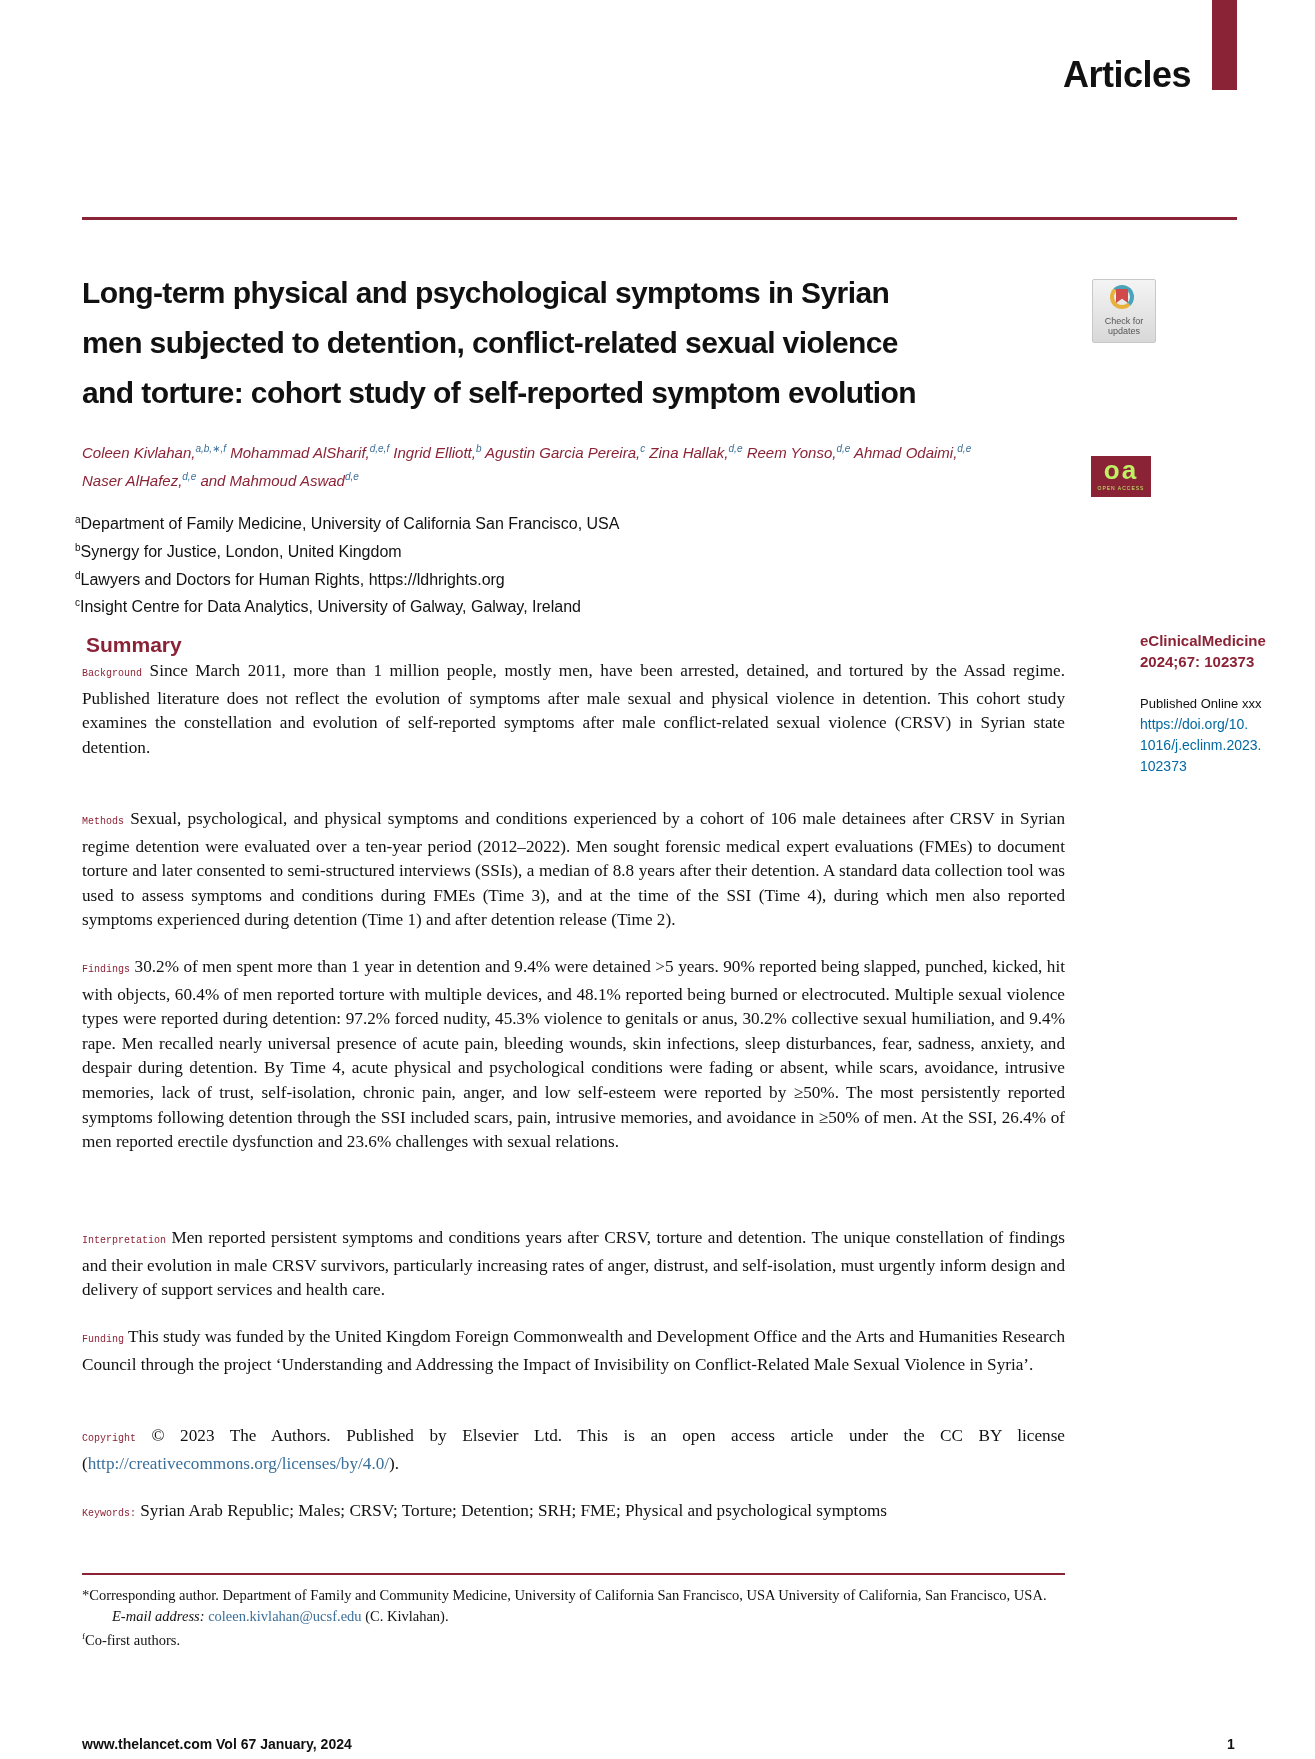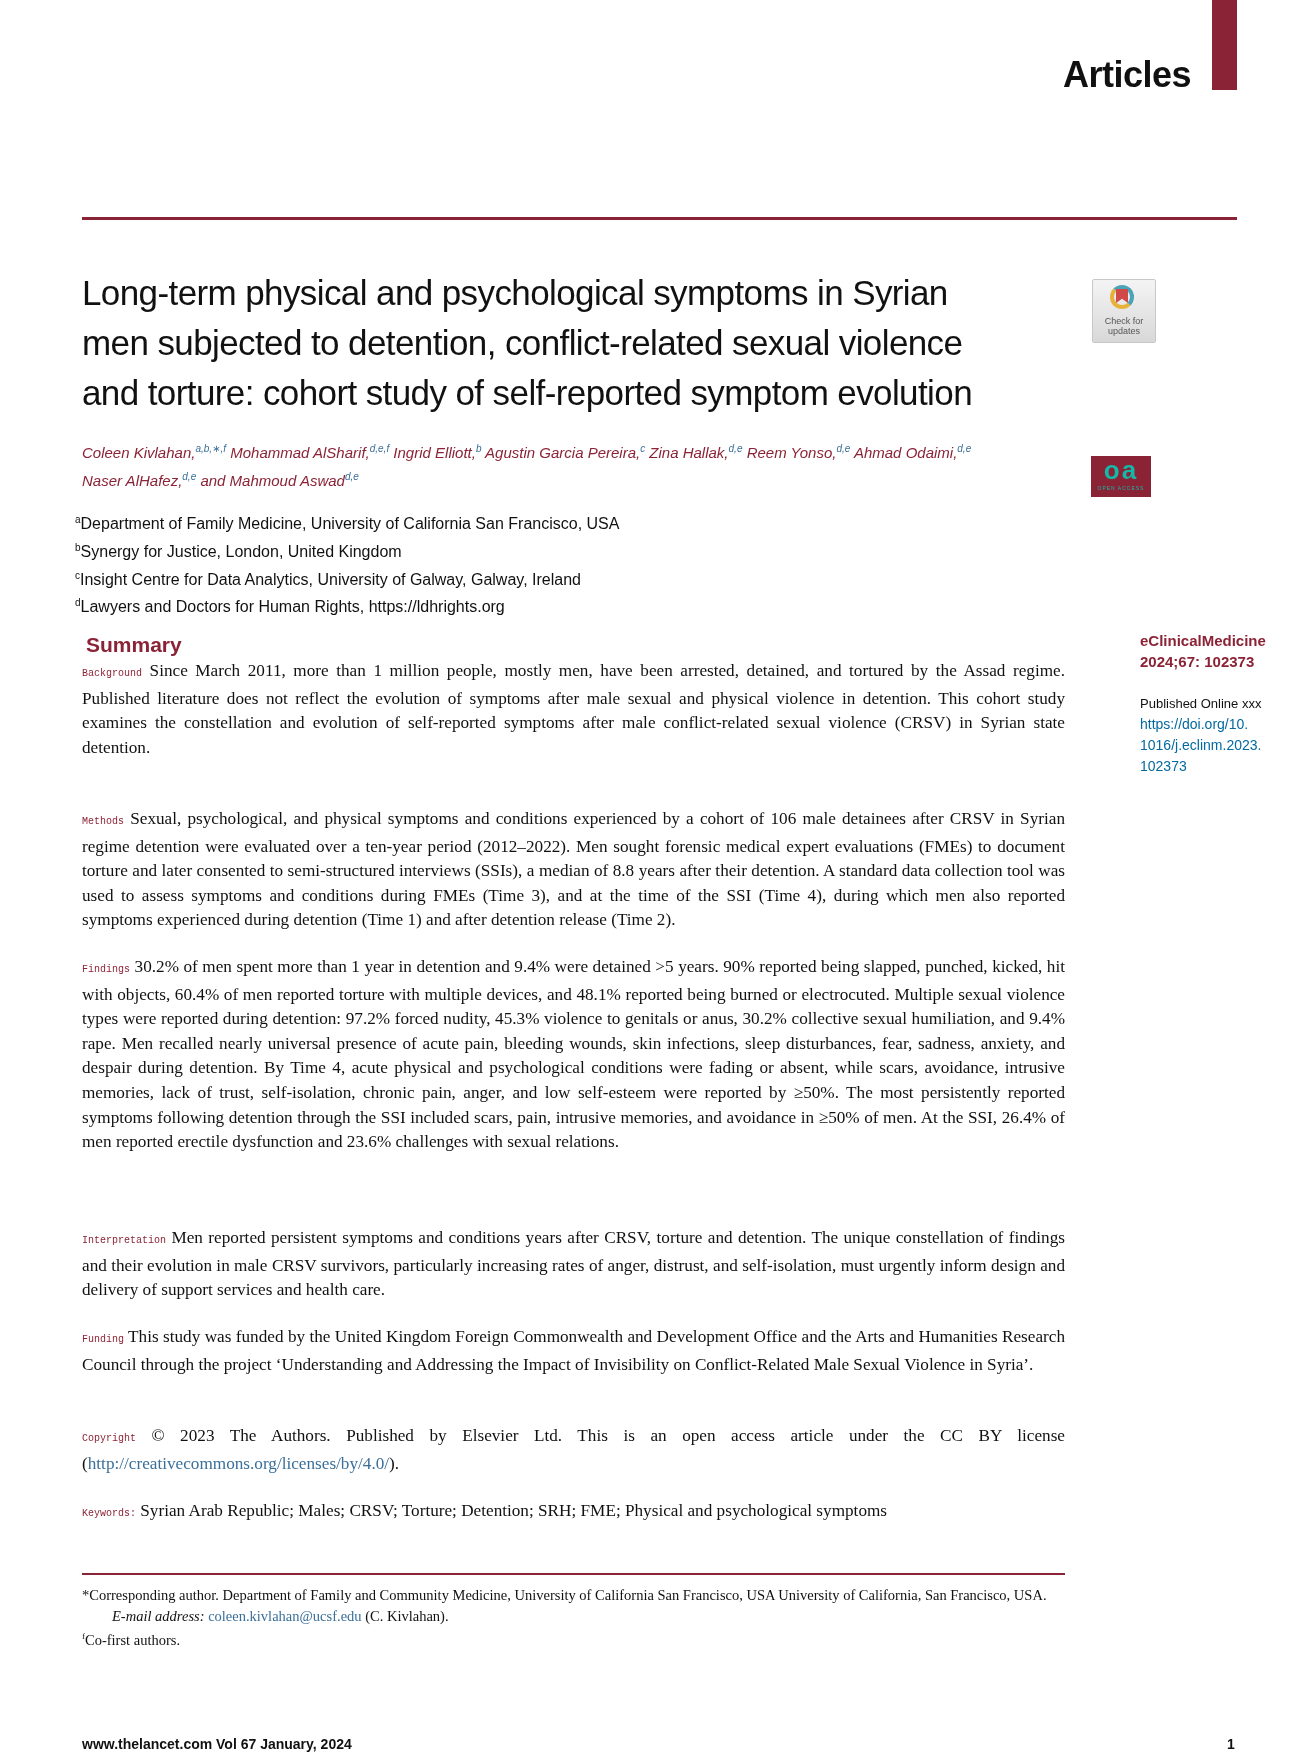--- a/index.html
+++ b/index.html
@@ -5,31 +5,31 @@
   html, body { margin: 0; padding: 0; background: #ffffff; }
   body { width: 1315px; height: 1759px; position: relative; overflow: hidden; color: #111; }
   .sans { font-family: "Liberation Sans", "DejaVu Sans", sans-serif; }
   .serif { font-family: "Liberation Serif", "DejaVu Serif", serif; }
   .blue { color: #3a6f9a; }
 
   #top-bar { position: absolute; left: 1212px; top: 0; width: 25px; height: 90px; background: #8b2336; }
   #section-label { position: absolute; right: 124px; top: 54px; font-size: 36px; font-weight: bold; letter-spacing: -0.5px; }
   #top-rule { position: absolute; left: 82px; top: 217px; width: 1155px; height: 3px; background: #8b2336; }
 
-  #title { position: absolute; left: 82px; top: 268px; width: 990px; font-size: 35px; font-weight: normal; line-height: 50px; letter-spacing: -0.6px; margin: 0; }
+  #title { position: absolute; left: 82px; top: 268px; width: 990px; font-size: 30px; font-weight: bold; line-height: 50px; letter-spacing: -0.6px; margin: 0; }
 
   #check-updates { position: absolute; left: 1092px; top: 279px; width: 62px; height: 62px; border: 1px solid #c8c8c8;
     background: linear-gradient(#f4f4f4, #d8d8d8); border-radius: 2px; text-align: center; }
   #check-updates .ring { position: absolute; left: 17px; top: 5px; width: 24px; height: 24px; border-radius: 50%;
     border: 4px solid #4aa3b8; border-bottom-color: #e8b23a; border-left-color: #e8b23a; box-sizing: border-box; }
   #check-updates .flag { position: absolute; left: 23px; top: 9px; width: 12px; height: 14px; background: #d14a4a;
     clip-path: polygon(0 0,100% 0,100% 100%,50% 70%,0 100%); }
   #check-updates .txt { position: absolute; left: 0; right: 0; top: 36px; font-size: 9px; line-height: 10px; color: #555; }
 
-  #oa-badge { position: absolute; left: 1091px; top: 456px; width: 60px; height: 41px; background: #8b2336; color: #14b8a6; text-align: center; }
+  #oa-badge { position: absolute; left: 1091px; top: 456px; width: 60px; height: 41px; background: #8b2336; color: #bef264; text-align: center; }
   #oa-badge .oa { font-size: 26px; font-weight: bold; line-height: 28px; letter-spacing: 2px; }
   #oa-badge .oa-sub { font-size: 5px; letter-spacing: 1px; line-height: 8px; }
 
   #authors { position: absolute; left: 82px; top: 437px; width: 990px; font-size: 15px; line-height: 24px; font-style: italic; color: #8b2336; }
   #authors sup { font-size: 10px; color: #3a6f9a; font-style: italic; }
 
   #affiliations { position: absolute; left: 75px; top: 508px; width: 900px; font-size: 16px; line-height: 23.5px; }
   #affiliations sup { font-size: 10px; }
 
   #sidebar { position: absolute; left: 1140px; top: 630px; width: 200px; }
@@ -92,22 +92,22 @@
   <span><span>Zina Hallak,</span><sup>d,e</sup></span>
   <span><span>Reem Yonso,</span><sup>d,e</sup></span>
   <span><span>Ahmad Odaimi,</span><sup>d,e</sup></span><br>
   <span><span>Naser AlHafez,</span><sup>d,e</sup></span>
   <span><span>and Mahmoud Aswad</span><sup>d,e</sup></span>
 </div>
 
 <div id="affiliations" class="sans">
   <div><sup>a</sup><span>Department of Family Medicine, University of California San Francisco, USA</span></div>
   <div><sup>b</sup><span>Synergy for Justice, London, United Kingdom</span></div>
+  <div><sup>d</sup><span>Lawyers and Doctors for Human Rights, https://ldhrights.org</span></div>
   <div><sup>c</sup><span>Insight Centre for Data Analytics, University of Galway, Galway, Ireland</span></div>
-  <div><sup>d</sup><span>Lawyers and Doctors for Human Rights, https://ldhrights.org</span></div>
 </div>
 
 <div id="sidebar" class="sans">
   <div class="journal">eClinicalMedicine</div>
   <div class="journal">2024;67: 102373</div>
   <div class="pub">Published Online xxx</div>
   <div>
     <div class="doi">https://doi.org/10.</div>
     <div class="doi">1016/j.eclinm.2023.</div>
     <div class="doi">102373</div>

